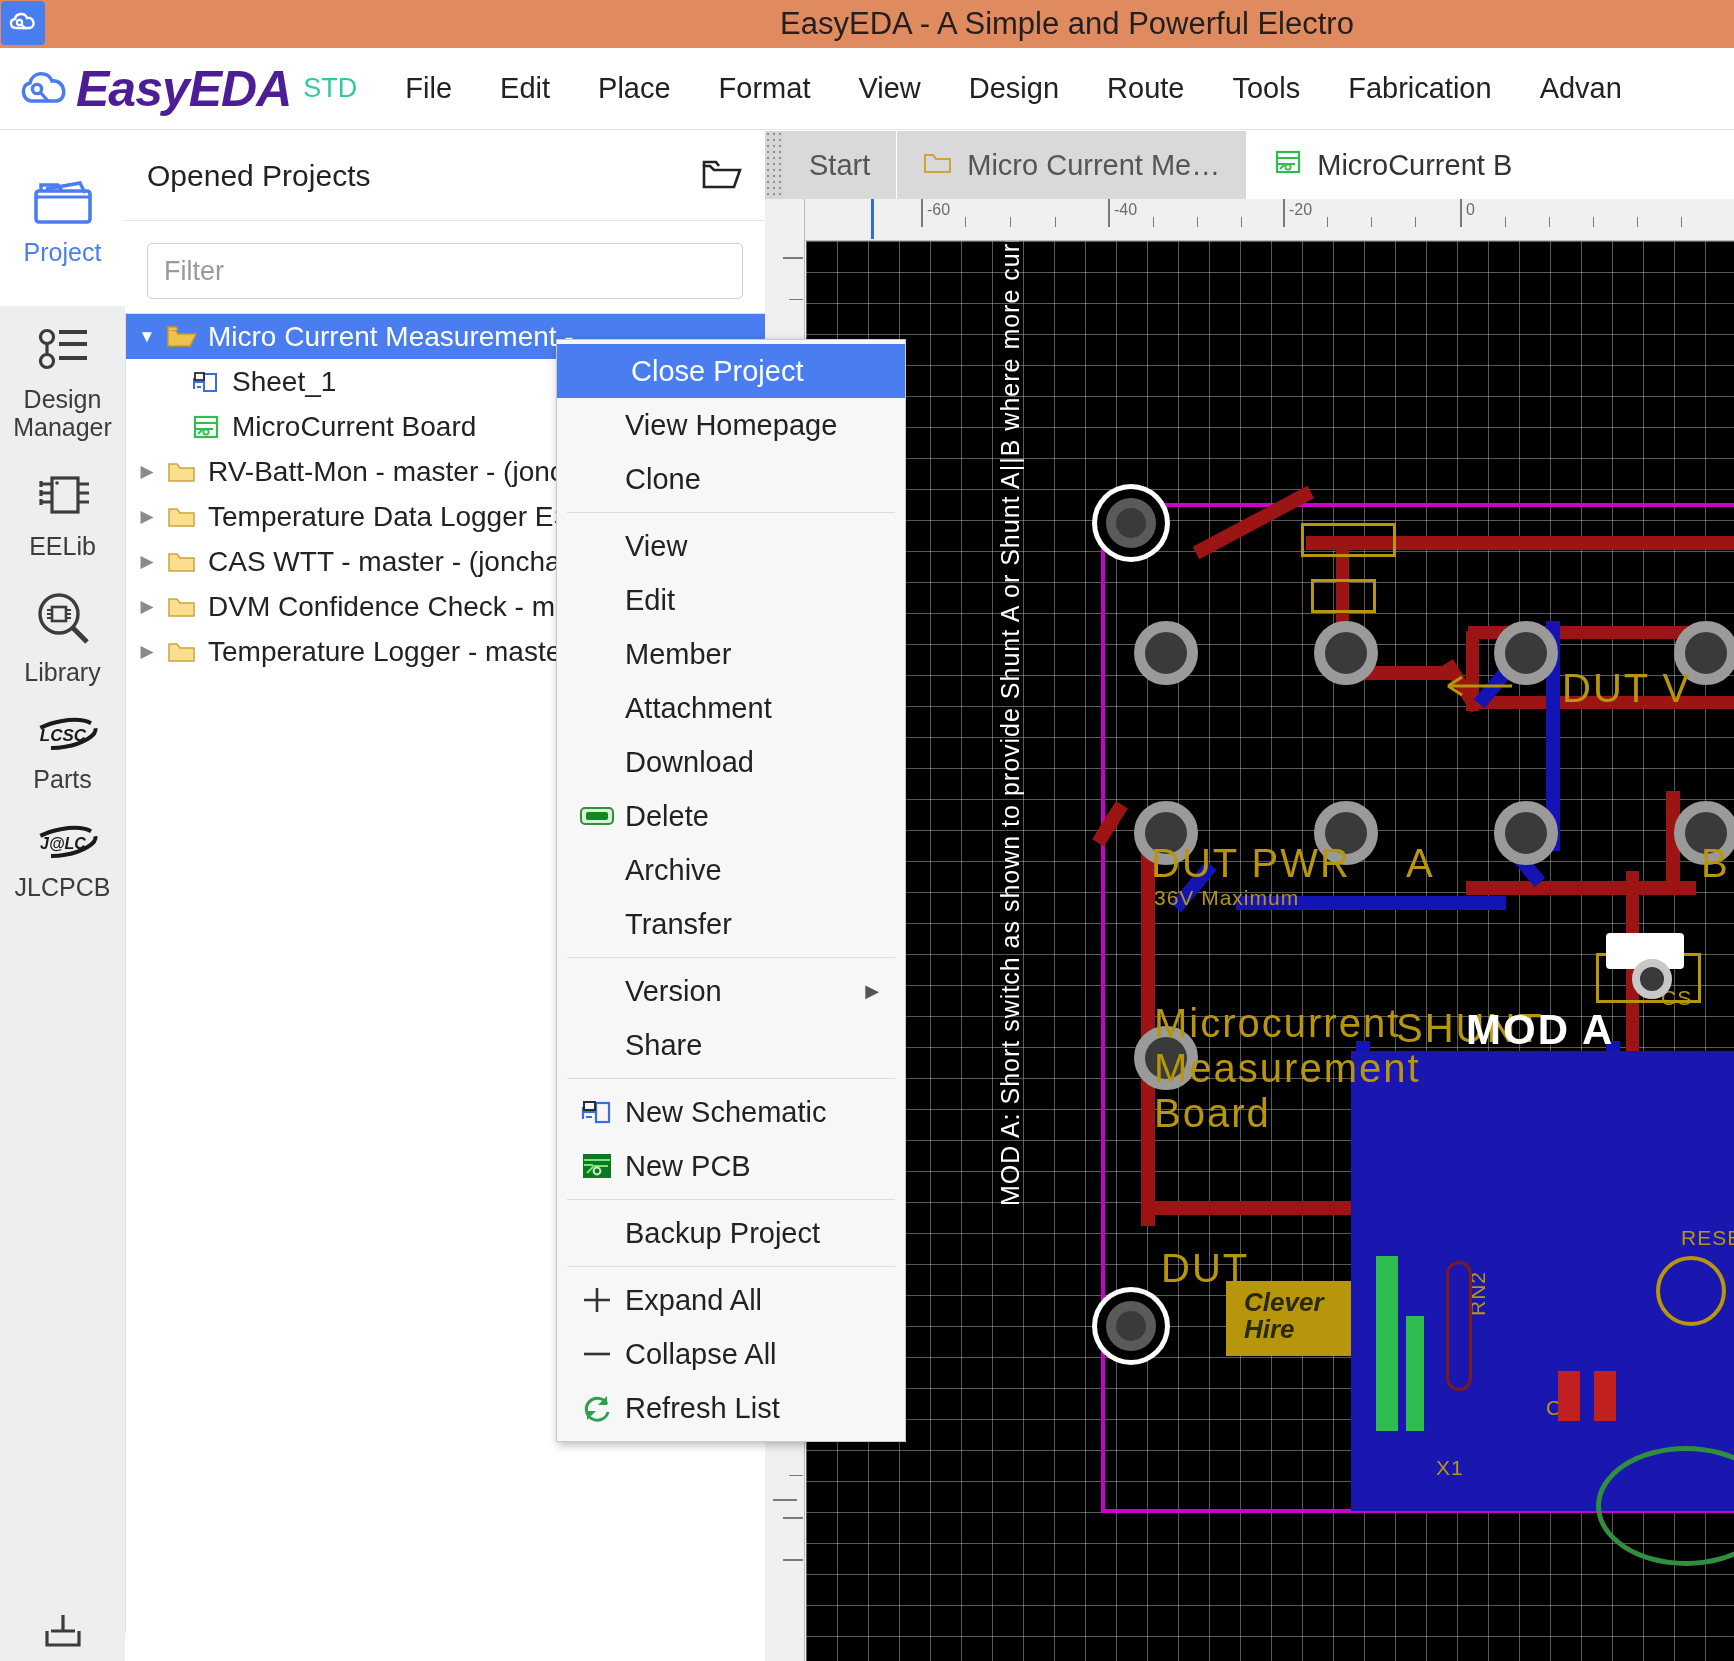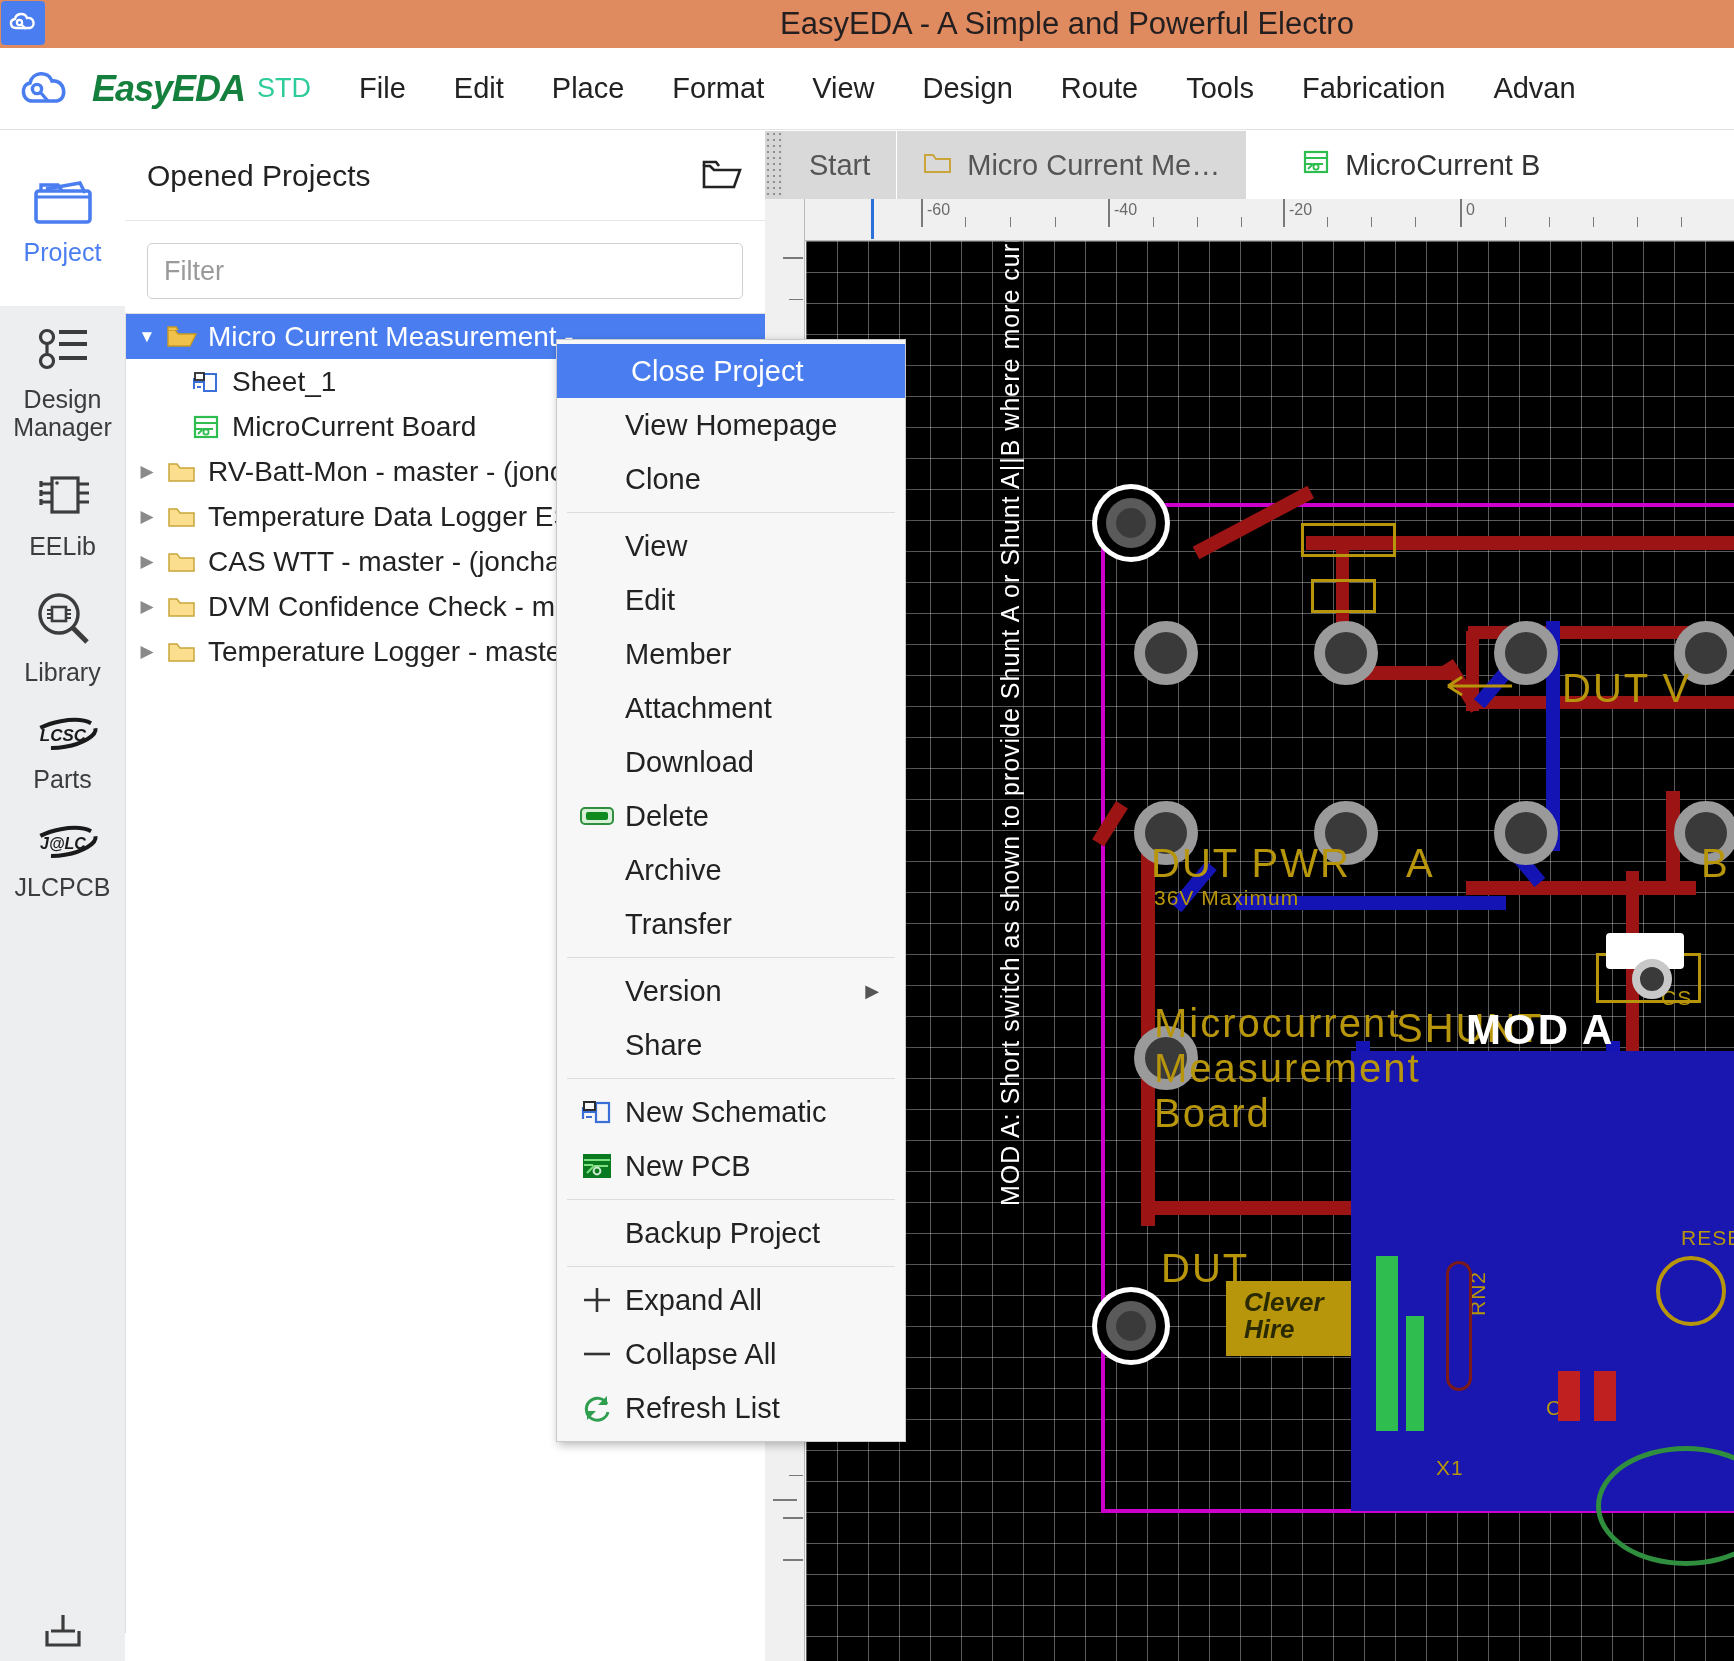--- a/index.html
+++ b/index.html
@@ -30,22 +30,22 @@
 
   
   #menubar {
     position: absolute; left: 0; top: 48px; width: 1734px; height: 82px;
     background: #ffffff;
     display: flex; align-items: center;
     border-bottom: 1px solid #e3e3e3;
   }
   #logo-wrap { display: flex; align-items: center; margin-left: 18px; }
   #logo-text {
-    font-size: 36px; font-weight: bold; font-style: italic;
-    color: #15803d; letter-spacing: -1px; margin-left: 22px;
+    font-size: 50px; font-weight: bold; font-style: italic;
+    color: #4c1d95; letter-spacing: -1px; margin-left: 6px;
   }
   #logo-std {
     font-size: 27px; color: #2ecc9b; margin-left: 12px; font-weight: normal;
   }
   .menu-item {
     font-size: 29px; color: #222; padding: 0 0; margin-left: 48px;
     white-space: nowrap; cursor: default;
   }
 
   
@@ -116,21 +116,21 @@
     width: 18px; height: 68px; background: #d6d6d6;
     background-image: radial-gradient(#8f8f8f 1px, transparent 1px);
     background-size: 6px 6px;
   }
   .tab {
     height: 68px; display: flex; align-items: center; gap: 14px;
     padding: 0 26px; font-size: 29px; color: #555;
     background: #d9d9d9; border-right: 1px solid #ffffff;
     white-space: nowrap; overflow: hidden;
   }
-  .tab.active { background: #ffffff; color: #333; margin-left: 28px; }
+  .tab.active { background: #ffffff; color: #333; }
 
   #ruler-h {
     position: absolute; left: 40px; top: 68px; width: 929px; height: 42px;
     background: #f0f0f0; border-bottom: 1px solid #b9b9b9;
     overflow: hidden;
   }
   #ruler-v {
     position: absolute; left: 0; top: 68px; width: 40px; height: 1462px;
     background: #f0f0f0; border-right: 1px solid #b9b9b9;
     overflow: hidden;

